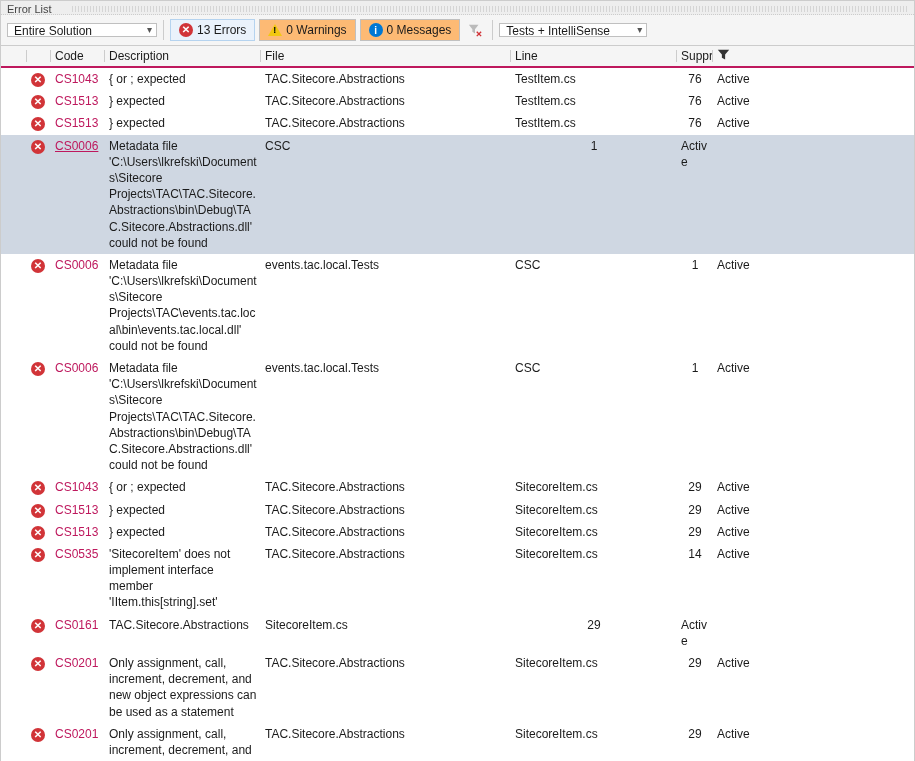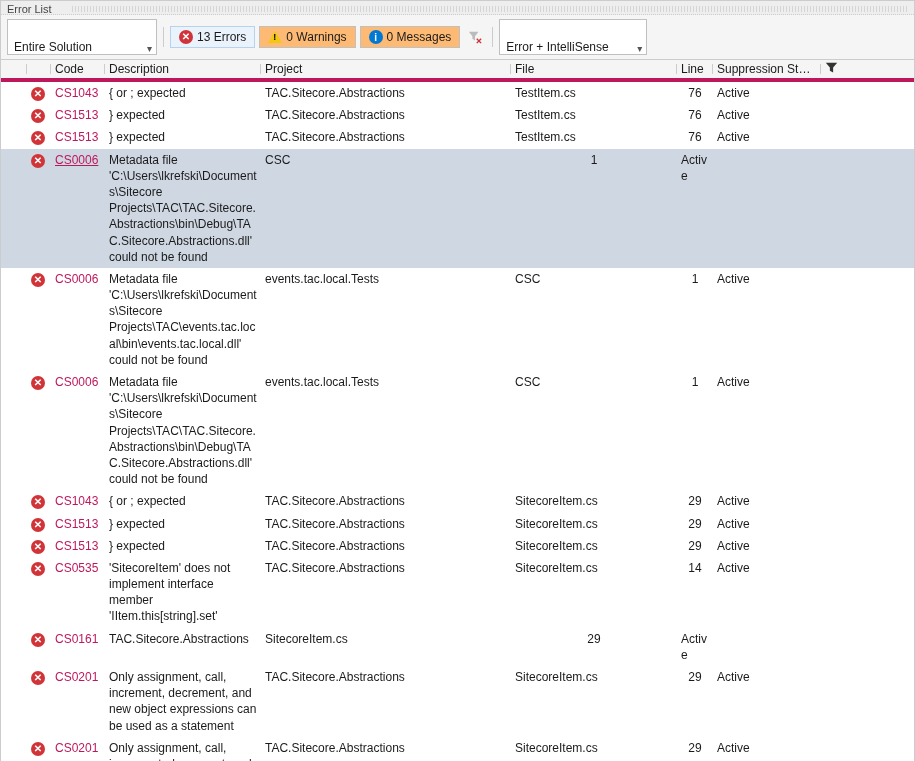--- a/index.html
+++ b/index.html
@@ -36,23 +36,23 @@
     display: flex;
     align-items: center;
     gap: 4px;
     padding: 4px 6px;
     background: #f5f5f5;
     border-bottom: 1px solid #ccc;
   }
   .combo {
     background: #fff;
     border: 1px solid #c0c0c0;
-    height: 36px;
+    height: 14px;
     display: flex;
-    align-items: flex-end;
+    align-items: flex-start;
     padding: 0 4px 0 6px;
     gap: 6px;
     font-size: 12px;
   }
   .combo .chev { color:#555; font-size:10px; }
   .sep { width:1px; height:20px; background:#ccc; margin:0 2px; }
   .pill {
     display: flex;
     align-items: center;
     gap: 4px;
@@ -67,21 +67,21 @@
     width:22px;height:22px;display:flex;align-items:center;justify-content:center;
     color:#888;
   }
   .grid-head, .row {
     display: grid;
     grid-template-columns: 26px 24px 54px 156px 250px 166px 36px 108px 24px;
     align-items: start;
   }
   .grid-head {
     background:#f5f5f5;
-    border-bottom:4px solid #be185d;
+    border-bottom:2px solid #be185d;
     height:22px;
     align-items:center;
   }
   .grid-head > div {
     border-right: none;
     padding: 0 4px;
     font-size: 12px;
     color:#1b1b1b;
     overflow:hidden;
     white-space:nowrap;
@@ -157,32 +157,31 @@
 
     <div class="clear-btn">
       <svg width="14" height="14" viewBox="0 0 16 16">
         <path d="M1 2h11l-4 5v5l-3-2V7z" fill="#bbb"></path>
         <path d="M10 10l5 5M15 10l-5 5" stroke="#d13438" stroke-width="1.6"></path>
       </svg>
     </div>
     <span class="sep"></span>
 
     <div class="combo" style="width:148px">
-      <span>Error + IntelliSense</span>
+      <span>Tests + IntelliSense</span>
       <span style="flex:1"></span>
       <span class="chev">▾</span>
     </div>
   </div>
 
   <div class="grid-head">
     <div></div>
     <div></div>
     <div>Code</div>
     <div>Description</div>
-    <div>Project</div>
     <div>File</div>
     <div>Line</div>
     <div>Suppression St…</div>
     <div>
       <span class="filter-icon">
         <svg width="13" height="13" viewBox="0 0 16 16">
             <path d="M1 2h14l-5 6v6l-4-2V8z" fill="#333"></path>
           </svg>
       </span>
     </div>

